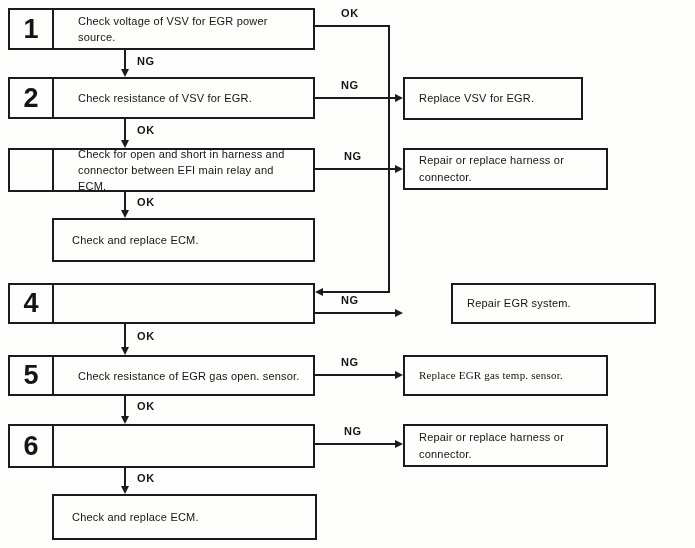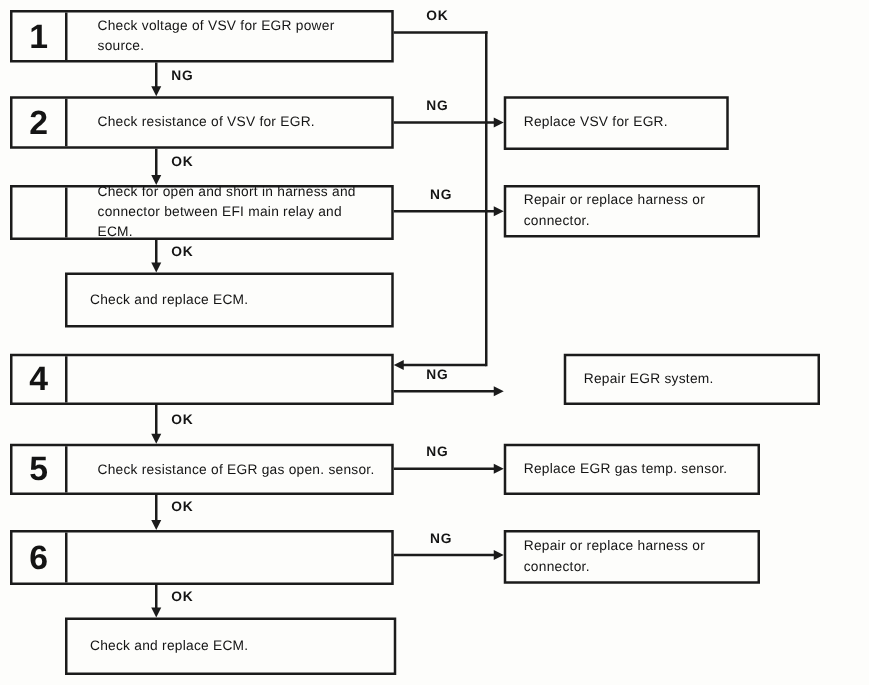--- a/index.html
+++ b/index.html
@@ -115,21 +115,21 @@
 
   <div class="box" style="left:403px;top:77px;width:180px;height:43px;">
     <div class="plaincell" style="padding-left:14px;">Replace VSV for EGR.</div>
   </div>
   <div class="box" style="left:403px;top:148px;width:205px;height:42px;">
     <div class="plaincell" style="padding-left:14px;">Repair or replace harness or connector.</div>
   </div>
   <div class="box" style="left:403px;top:283px;width:205px;height:41px;margin-left:48px;">
     <div class="plaincell" style="padding-left:14px;">Repair EGR system.</div>
   </div>
-  <div class="box" style="left:403px;top:355px;width:205px;height:41px;">
+  <div class="box" style="left:403px;top:355px;width:205px;height:41px;font-family:Liberation Serif, serif;">
     <div class="plaincell" style="padding-left:14px;">Replace EGR gas temp. sensor.</div>
   </div>
   <div class="box" style="left:403px;top:424px;width:205px;height:43px;">
     <div class="plaincell" style="padding-left:14px;">Repair or replace harness or connector.</div>
   </div>
 
   <div class="vline" style="left:124px;top:50px;height:22px;"></div>
   <div class="arr-down" style="left:121px;top:69px;"></div>
   <div class="lbl" style="left:137px;top:55px;">NG</div>
 

